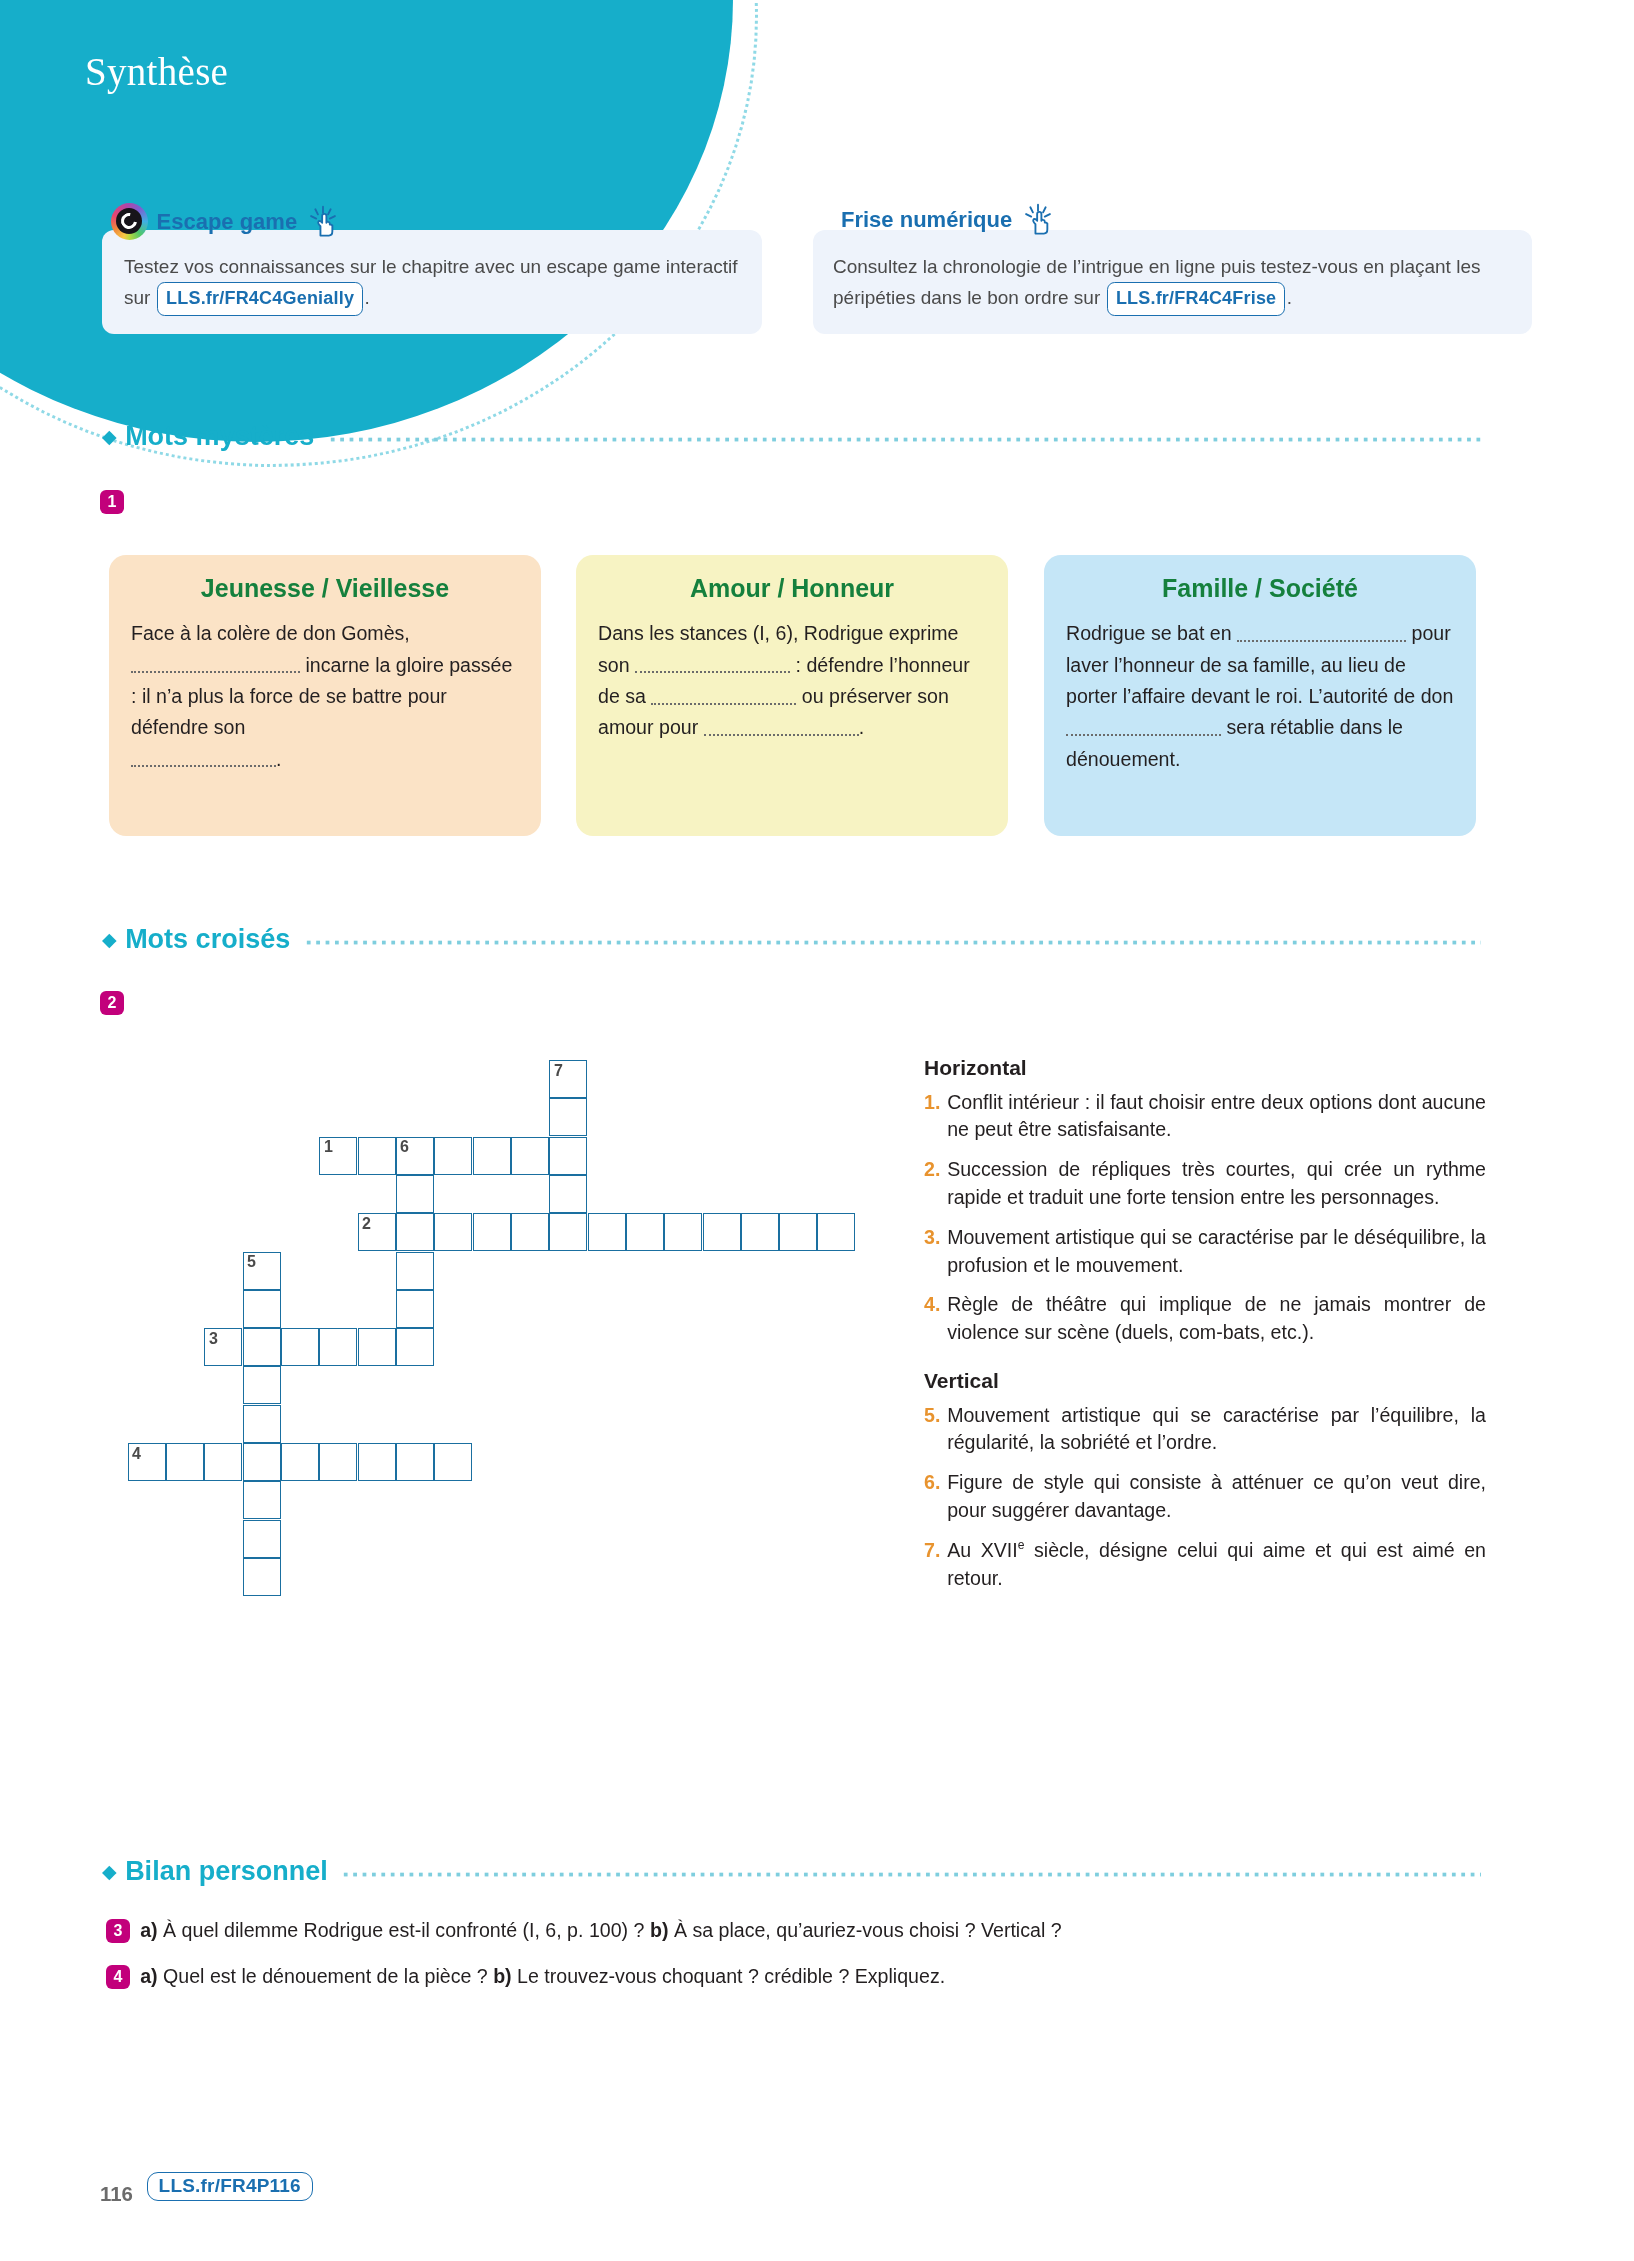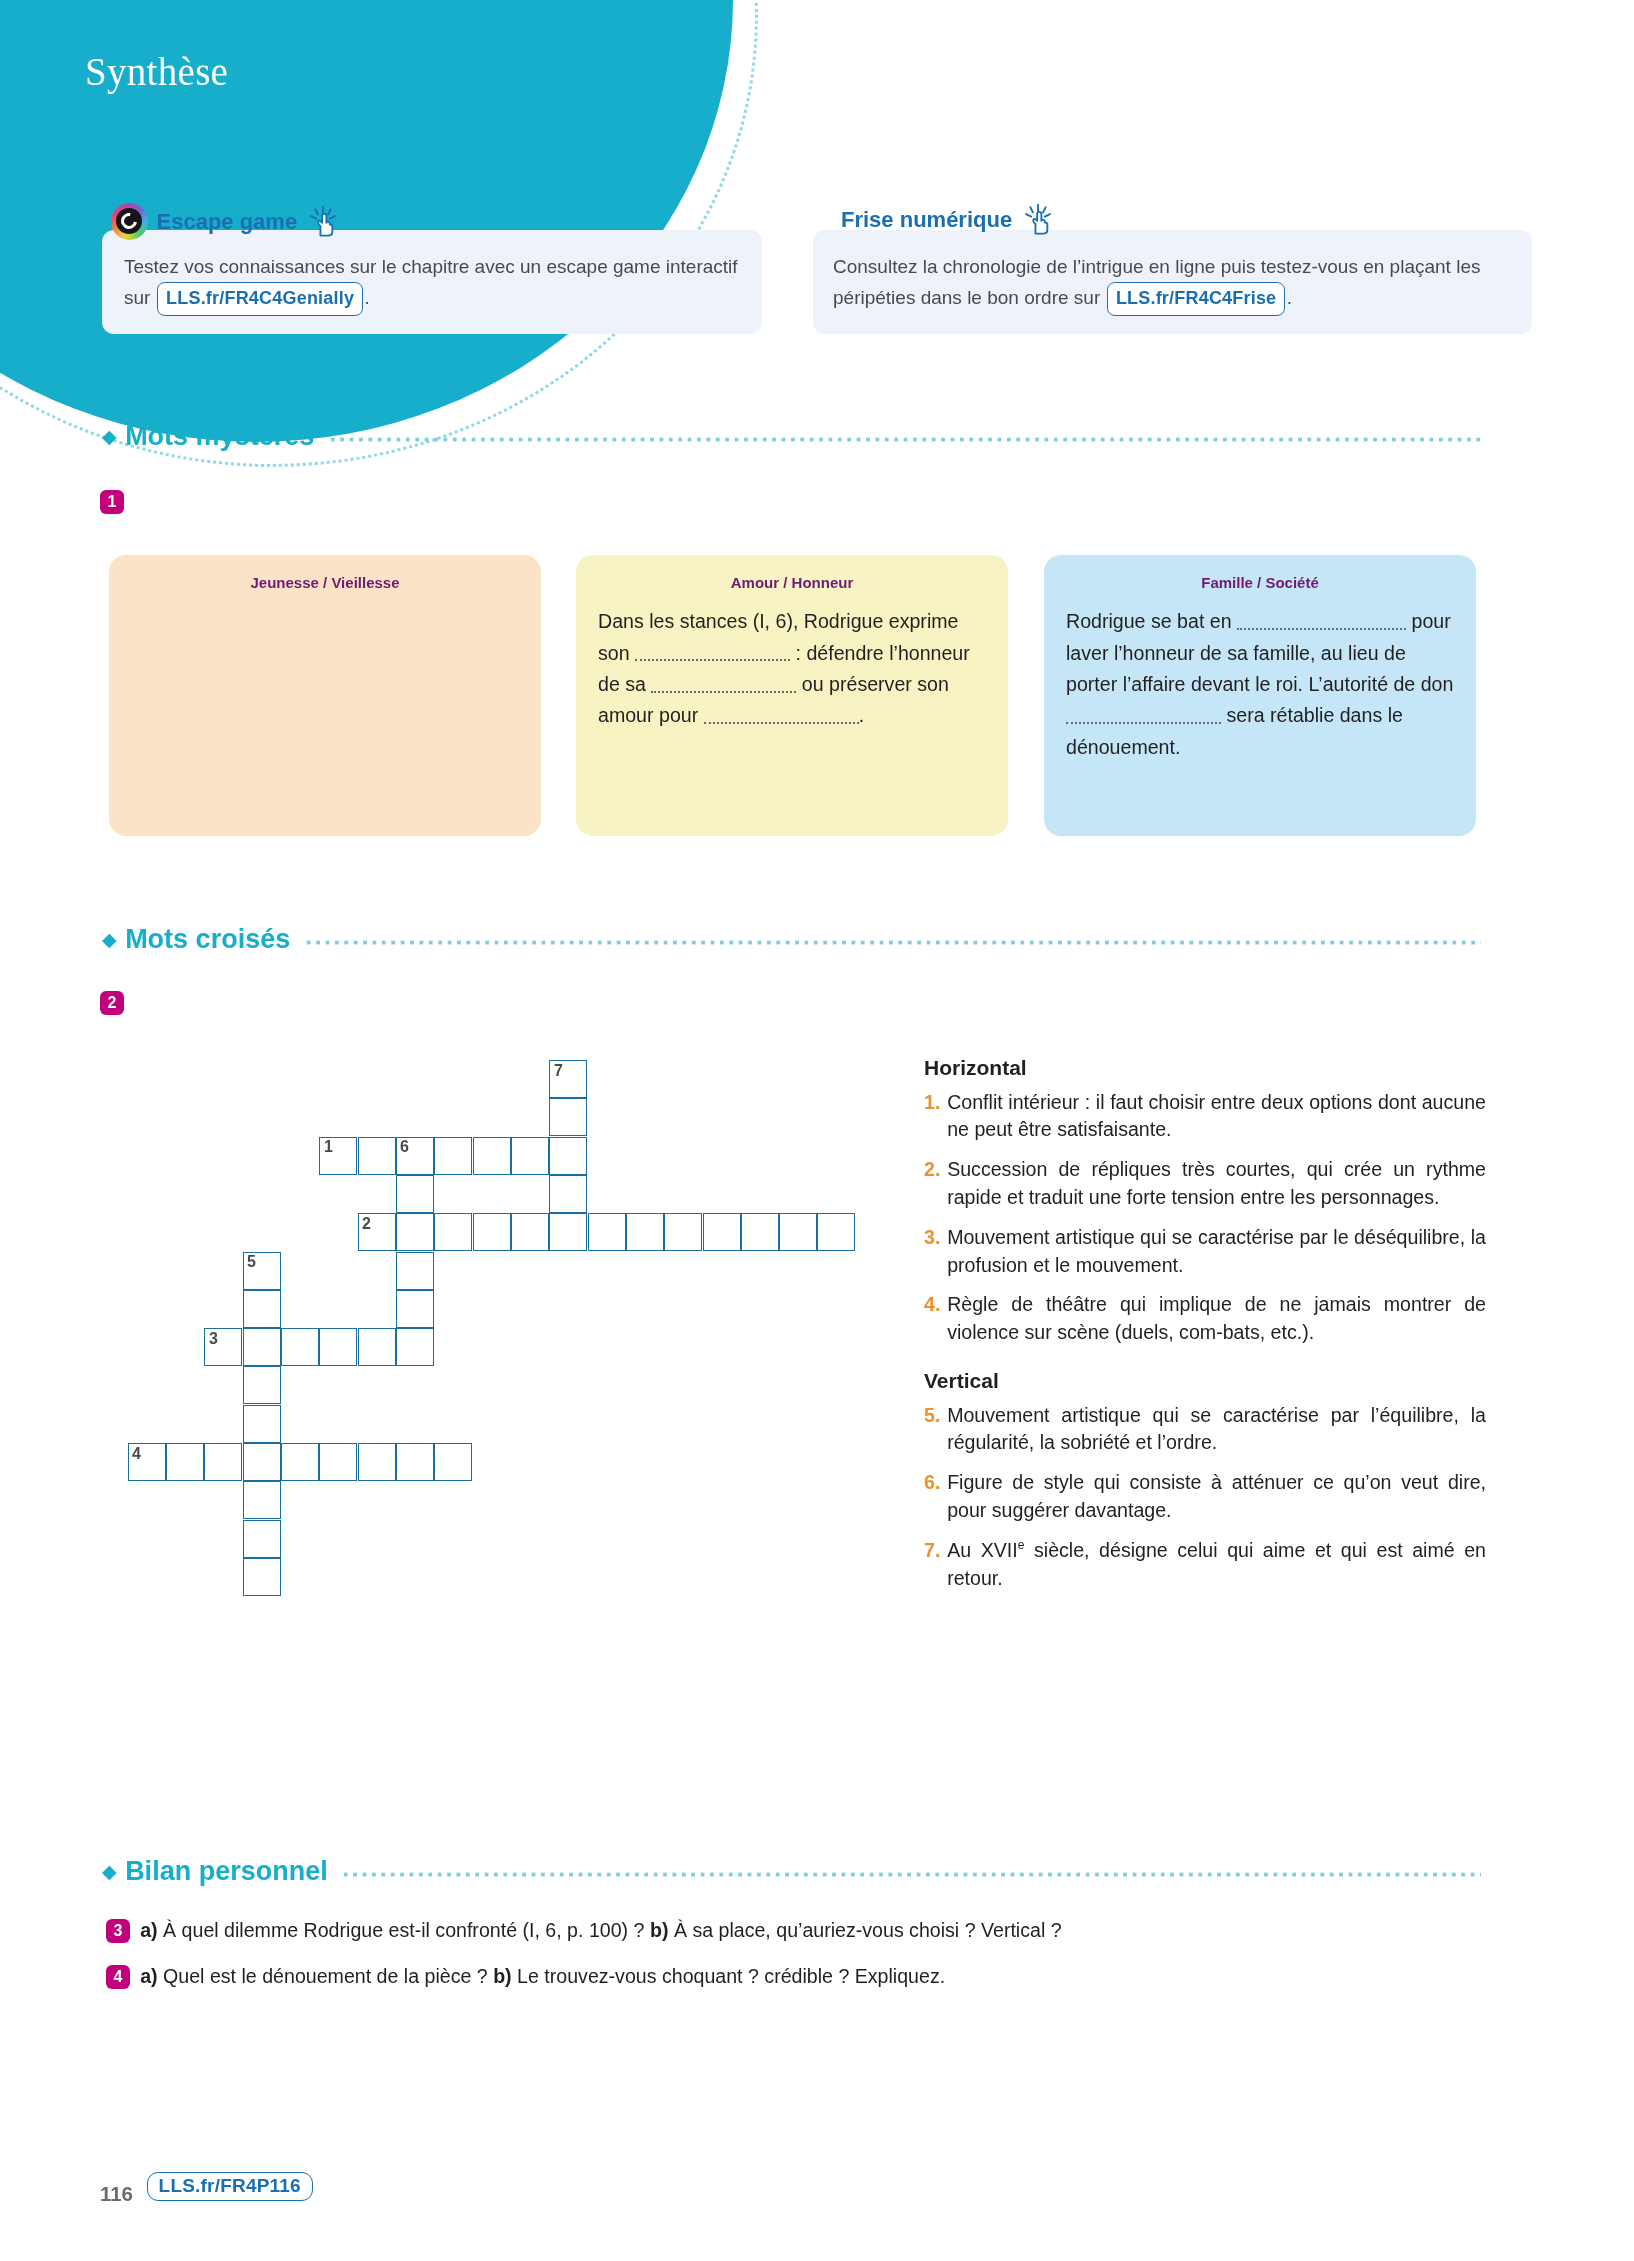--- a/index.html
+++ b/index.html
@@ -129,22 +129,22 @@
   .exo-2 { left:100px; top:988px; width:1277px; }
   .exo-3 { left:106px; top:1916px; width:1362px; }
   .exo-4 { left:106px; top:1962px; width:1362px; }
 
   
   .mcard {
     position:absolute; top:555px;
     border-radius:17px; padding:19px 22px 19px 22px;
   }
   .mcard-title {
-    text-align:center; font-size:15px; font-weight:bold;
-    color:#701a75; margin-bottom:15.3px;
+    text-align:center; font-size:25px; font-weight:bold;
+    color:#15803d; margin-bottom:15.3px;
   }
   .mcard-body { font-size:19.6px; line-height:1.6; color:#231f20; }
   .mcard-1 { left:109px; width:432px; height:281px; background:#fbe3c6; }
   .mcard-2 { left:576px; width:432px; height:281px; background:#f7f3c3; }
   .mcard-3 { left:1044px; width:432px; height:281px; background:#c5e6f7; }
 
   .blank {
     display:inline-block;
     border-bottom:2.1px dotted #6b6b6b;
     vertical-align:-1.7px;
@@ -252,20 +252,27 @@
   <span class="sec-label">Mots mystères</span>
   <span class="sec-dots"></span>
 </div>
 
 <div class="exo exo-1">
   <span class="exo-num">1</span>
 </div>
 
 <div class="mcard mcard-1">
   <div class="mcard-title">Jeunesse / Vieillesse</div>
+  <div class="mcard-body">
+    <span>Face à la colère de don Gomès,</span>
+    <span class="blank b-long"></span>
+    <span>incarne la gloire passée : il n’a plus la force de se battre pour défendre son</span>
+    <br>
+    <span class="blank b-short"></span><span>.</span>
+  </div>
 </div>
 
 <div class="mcard mcard-2">
   <div class="mcard-title">Amour / Honneur</div>
   <div class="mcard-body">
     <span>Dans les stances (I, 6), Rodrigue exprime son</span>
     <span class="blank b-med"></span>
     <span>: défendre l’honneur de sa</span>
     <span class="blank b-short"></span>
     <span>ou préserver son amour pour</span>

